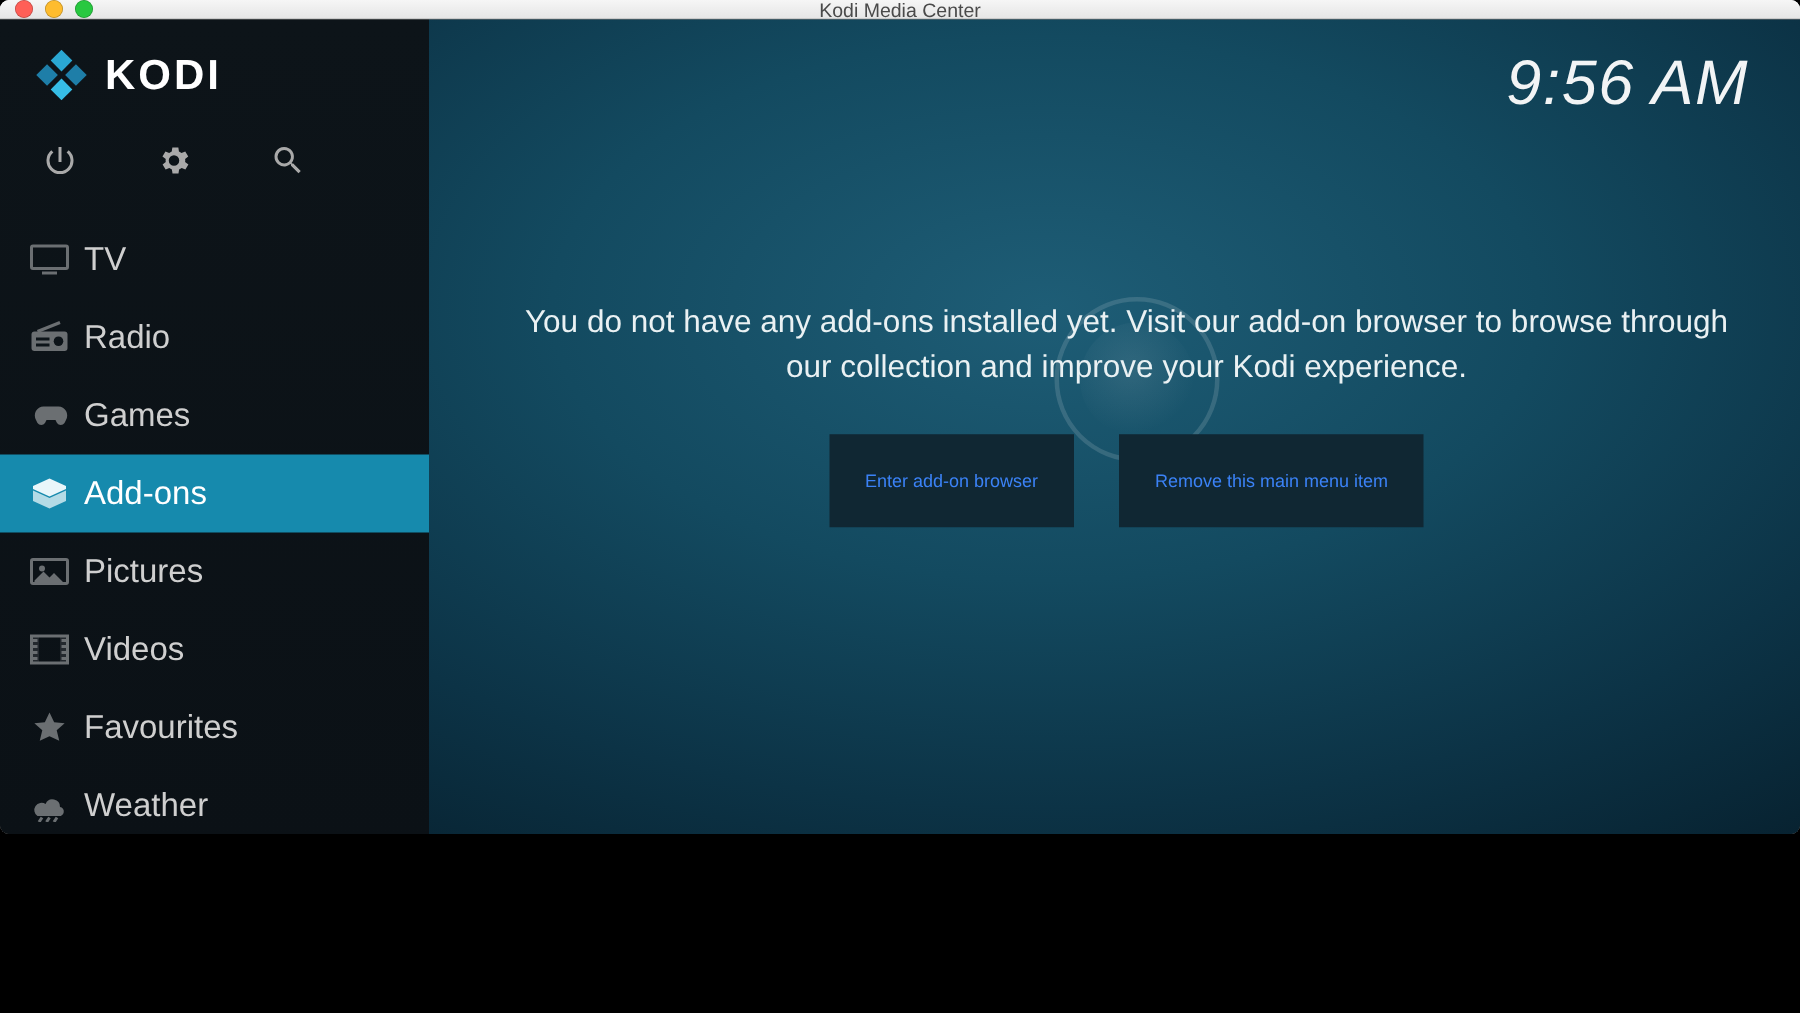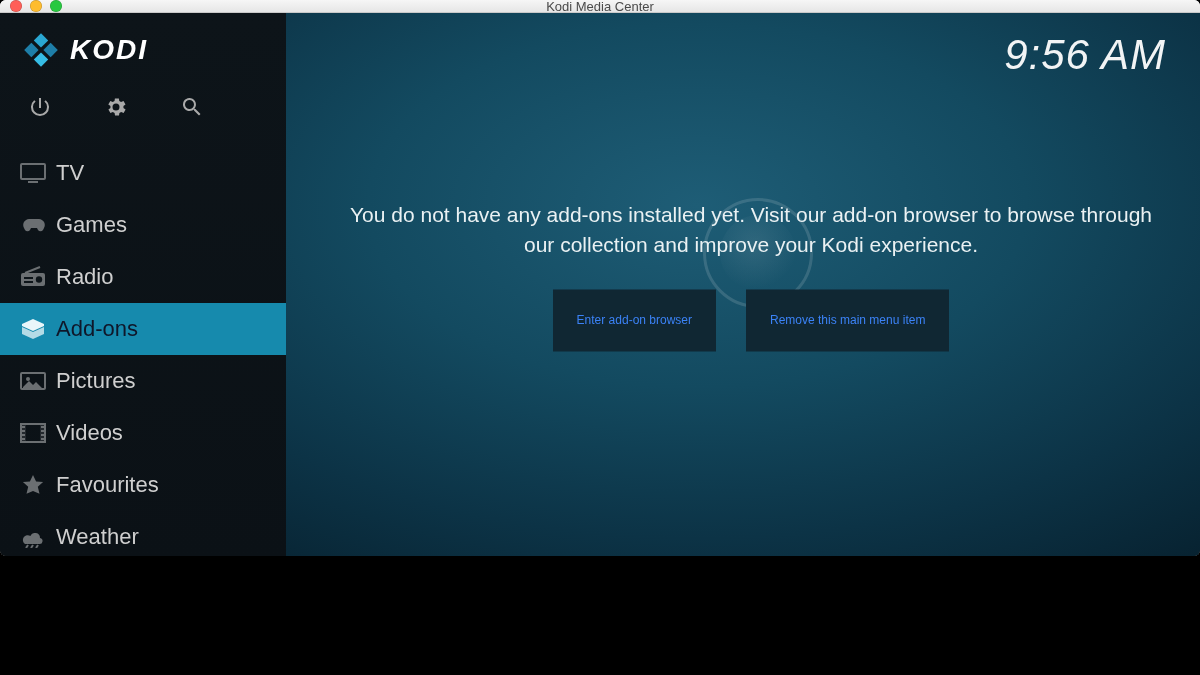--- a/index.html
+++ b/index.html
@@ -11,33 +11,33 @@
   .traffic { display:flex; gap:8px; margin-left:10px; }
   .dot { width:12px; height:12px; border-radius:50%; box-shadow:inset 0 0 0 .5px rgba(0,0,0,.25); }
   .dot.red{background:#ff5f57;} .dot.yellow{background:#febc2e;} .dot.green{background:#28c840;}
   .title { position:absolute; left:0; right:0; text-align:center; font-size:13px; color:#4a4a4a; }
 
   .app { flex:1; display:flex; background:#000; position:relative; }
 
   
   .sidebar { width:286px; background:linear-gradient(#0d1419 0%, #0b1116 100%); display:flex; flex-direction:column; color:#bfbfbf; }
   .brand { display:flex; align-items:center; gap:12px; padding:20px 0 10px 24px; }
-  .brand-text { color:#fff; font-weight:700; font-size:28px; letter-spacing:2px;font-style:italic; }
+  .brand-text { color:#fff; font-weight:700; font-size:28px; letter-spacing:2px; }
   .kodi-logo { width:34px; height:34px; position:relative; }
   .kodi-logo svg{display:block;}
 
   .sysrow { display:flex; gap:52px; padding:18px 0 22px 28px; }
   .sysicon { width:24px; height:24px; color:#a9a9a9; display:flex; align-items:center; justify-content:center; cursor:pointer; }
   .sysicon svg{width:24px;height:24px;fill:currentColor;}
 
   .menu { list-style:none; margin-top:6px; }
   .menu li { display:flex; align-items:center; gap:8px; padding:0 0 0 18px; height:52px; font-size:22px; color:#cfcfcf; cursor:pointer; }
   .menu li .mi-icon { width:30px; height:26px; display:flex; align-items:center; justify-content:center; color:#6b6f72; }
   .menu li .mi-icon svg{width:26px;height:22px;fill:currentColor;}
-  .menu li.active { background:#168aad; color:#0f172a; }
+  .menu li.active { background:#168aad; color:#ffffff; }
   .menu li.active .mi-icon { color:#e9f6fa; }
 
   
   .main { flex:1; position:relative; background: radial-gradient(ellipse 120% 110% at 45% 35%, #1e5d76 0%, #134a60 30%, #0c3346 55%, #061d2a 80%, #03131c 100%); color:#e9eef0; }
   .clock { position:absolute; top:18px; right:34px; font-size:42px; font-weight:300; color:#f2f4f5; letter-spacing:1px;font-style:italic; }
   .content-center { position:absolute; left:16px; right:0; top:50%; transform:translateY(-58%); display:flex; flex-direction:column; align-items:center; padding:0 40px; text-align:center; }
   .msg { font-size:21px; line-height:1.45; color:#eaf1f3; max-width:820px; }
   .btnrow { display:flex; gap:30px; margin-top:28px; }
   .kbtn { background:#102733; color:#3b82f6; font-size:12px; padding:24px 24px; border:none; cursor:pointer; }
 
@@ -99,36 +99,36 @@
               <svg viewBox="0 0 26 22">
                 <rect x="1" y="2" width="24" height="15" rx="1" fill="none" stroke="currentColor" stroke-width="2"></rect>
                 <rect x="8" y="19" width="10" height="2"></rect>
               </svg>
             </span>
           <span>TV</span>
         </li>
         <li>
           <span class="mi-icon">
               <svg viewBox="0 0 26 22">
-                <path d="M7 5h12a6 6 0 0 1 5 9l-1 2a3 3 0 0 1-5 0l-1-2h-6l-1 2a3 3 0 0 1-5 0l-1-2a6 6 0 0 1 5-9z"></path>
-              </svg>
-            </span>
-          <span>Games</span>
-        </li>
-        <li>
-          <span class="mi-icon">
-              <svg viewBox="0 0 26 22">
                 <rect x="1" y="7" width="24" height="13" rx="2" fill="currentColor"></rect>
                 <circle cx="19" cy="13.5" r="3.2" fill="#0d1419"></circle>
                 <rect x="4" y="11" width="9" height="2" fill="#0d1419"></rect>
                 <rect x="4" y="15" width="9" height="2" fill="#0d1419"></rect>
                 <line x1="5" y1="7" x2="20" y2="1" stroke="currentColor" stroke-width="2"></line>
               </svg>
             </span>
           <span>Radio</span>
+        </li>
+        <li>
+          <span class="mi-icon">
+              <svg viewBox="0 0 26 22">
+                <path d="M7 5h12a6 6 0 0 1 5 9l-1 2a3 3 0 0 1-5 0l-1-2h-6l-1 2a3 3 0 0 1-5 0l-1-2a6 6 0 0 1 5-9z"></path>
+              </svg>
+            </span>
+          <span>Games</span>
         </li>
         <li class="active">
           <span class="mi-icon">
               <svg viewBox="0 0 26 22">
                 <path d="M13 1l11 5v2L13 13 2 8V6z"></path>
                 <path d="M2 9l11 5 11-5v7L13 21 2 16z" opacity=".75"></path>
               </svg>
             </span>
           <span>Add-ons</span>
         </li>

